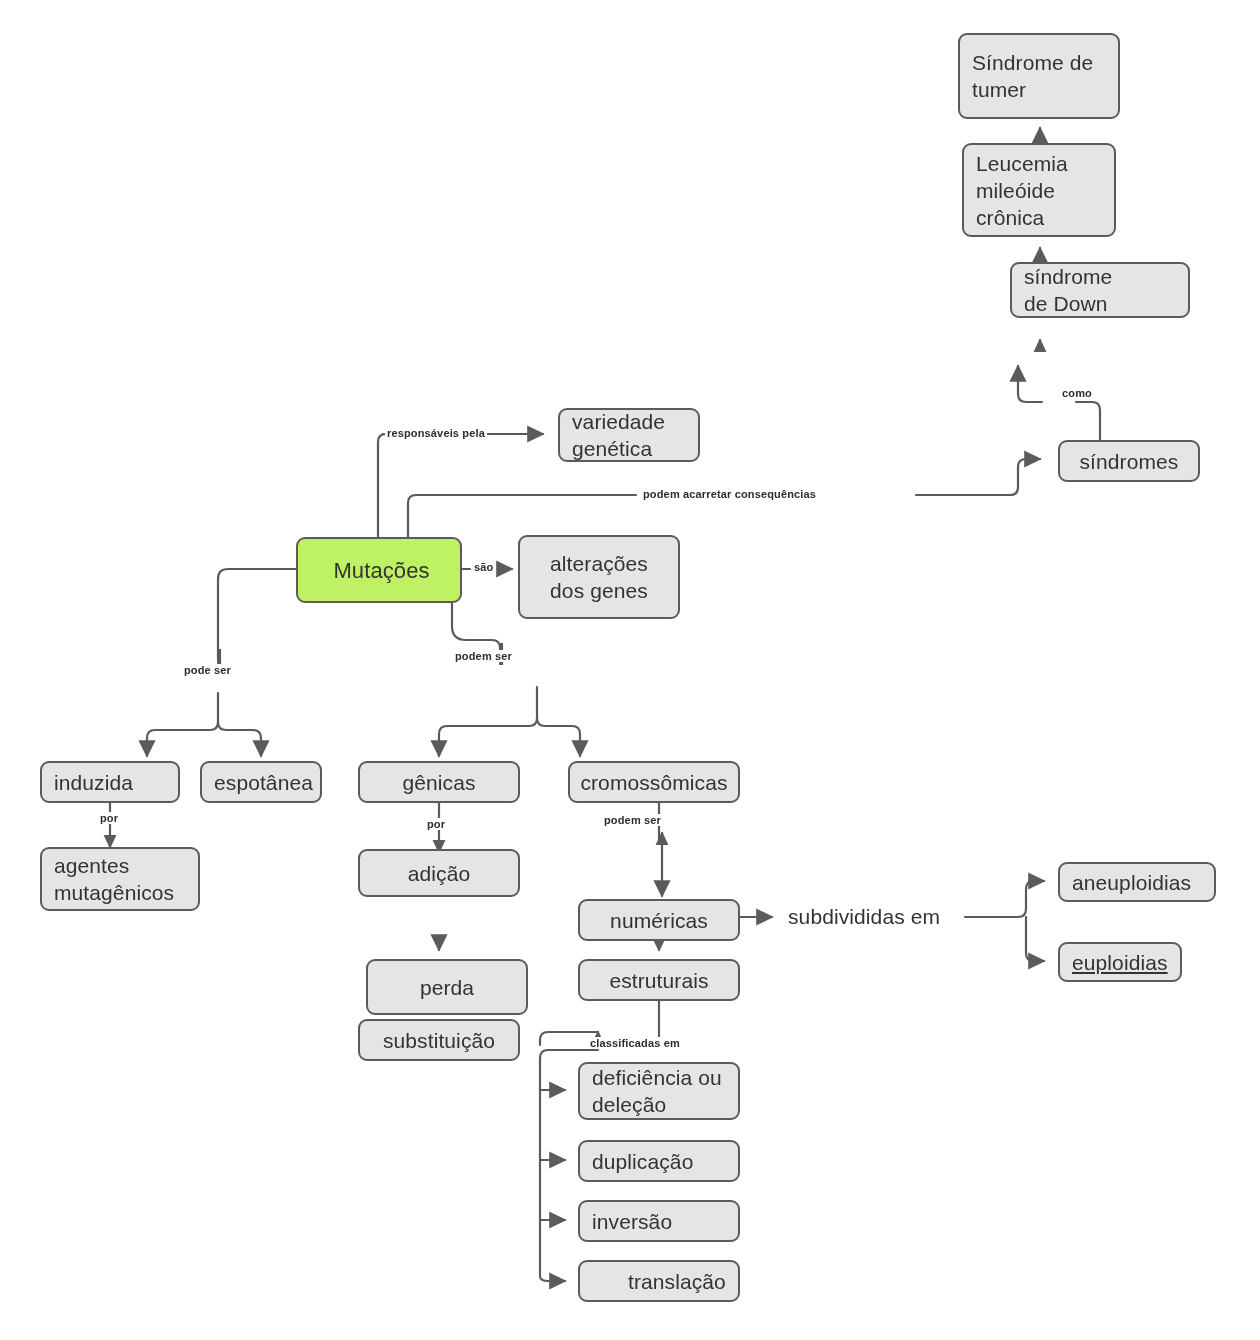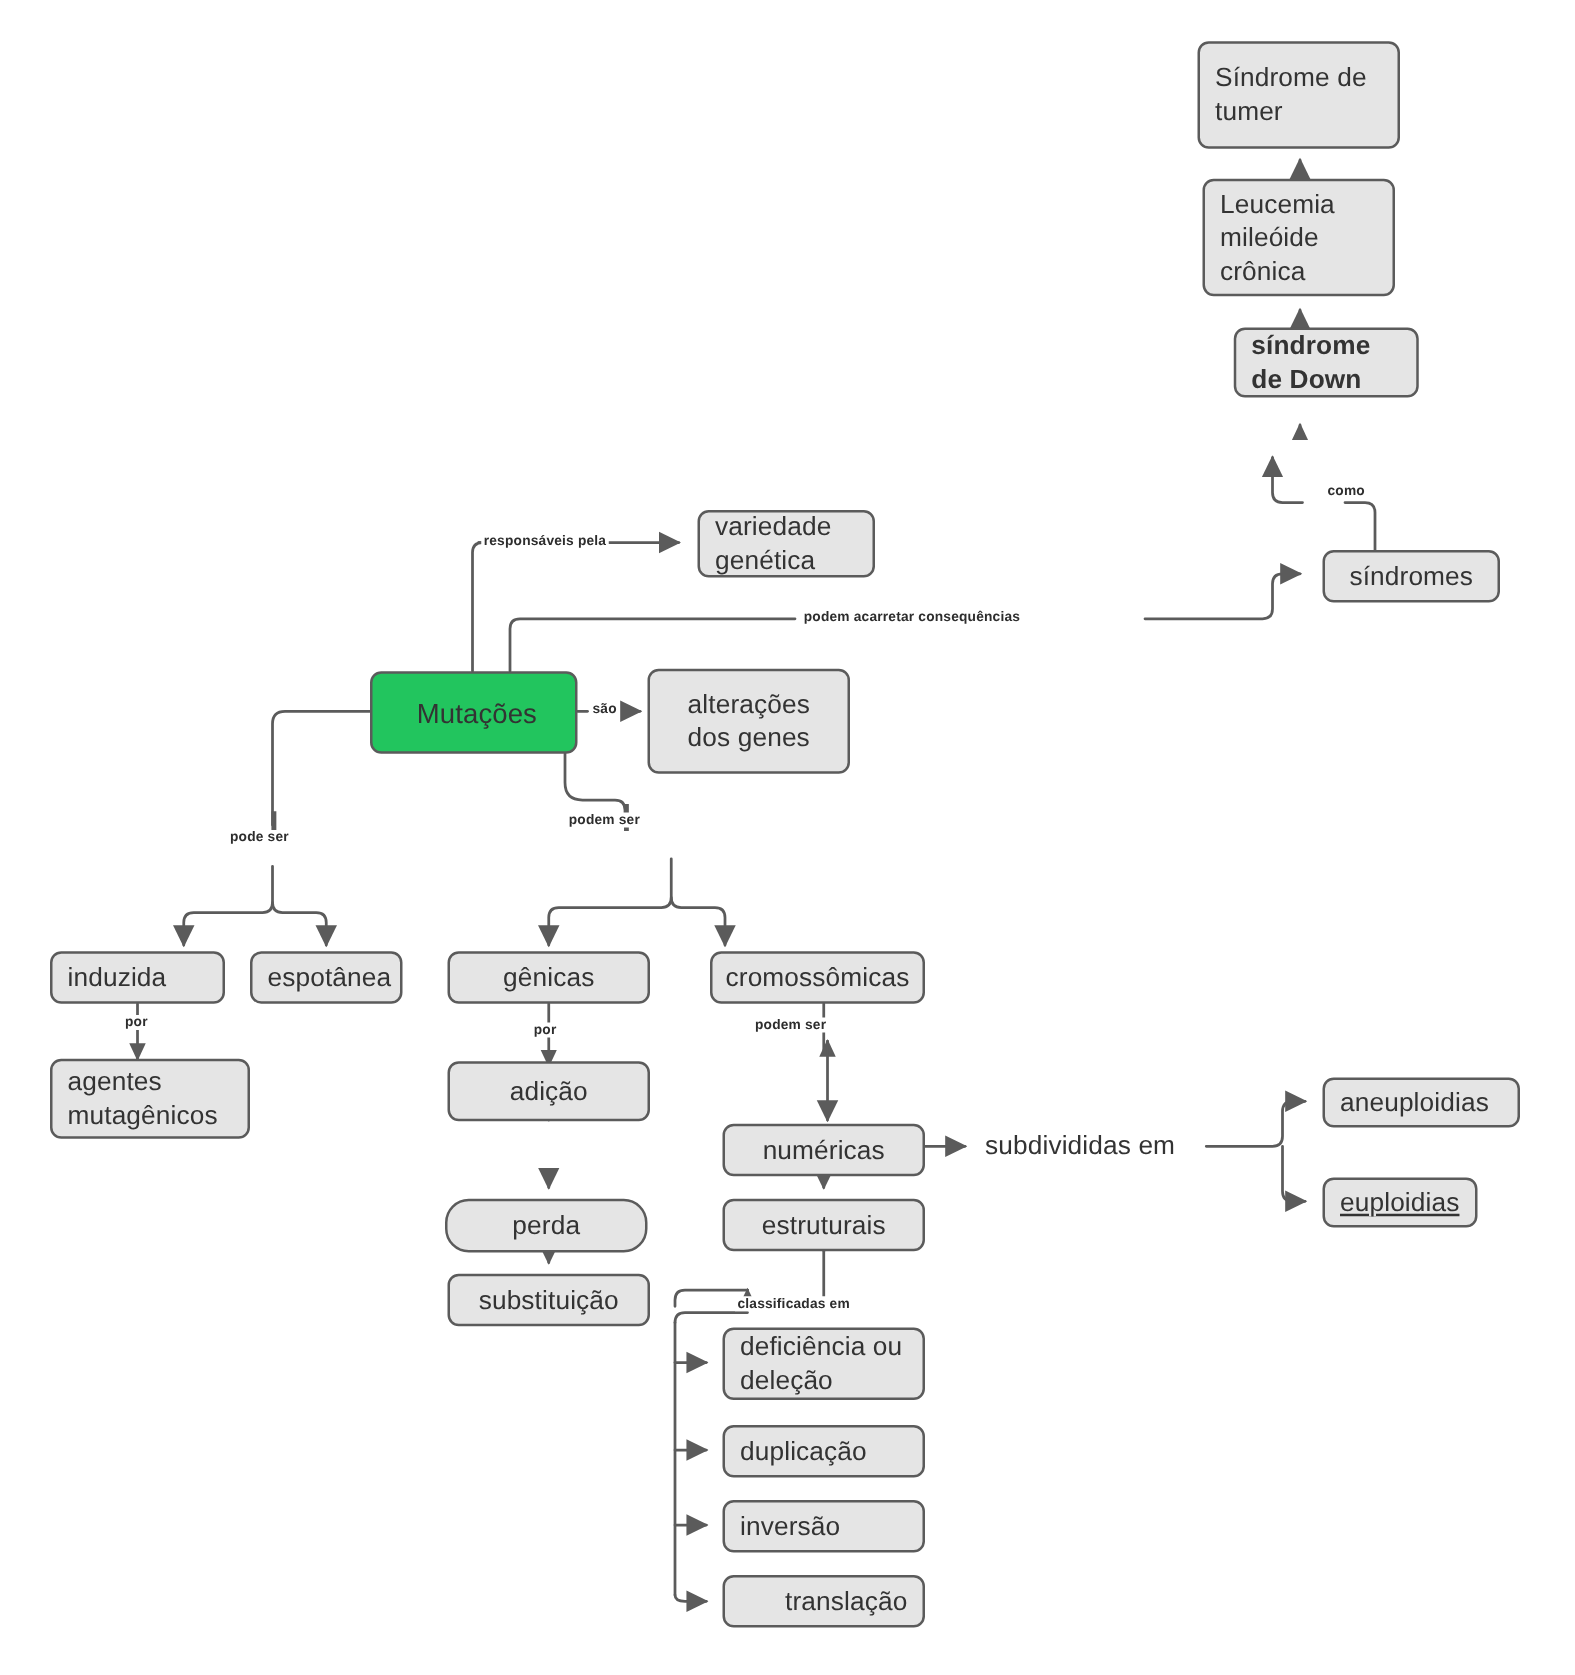--- a/index.html
+++ b/index.html
@@ -35,21 +35,21 @@
     color: #333333;
     font-size: 21px;
     line-height: 27px;
     display: flex;
     align-items: center;
     padding: 5px 12px;
     white-space: pre-line;
     letter-spacing: 0.1px;
   }
   .node.center {
-    background: #22c55e;
+    background: #bef264;
     border-color: #5b5b5b;
     justify-content: center;
     padding-left: 17px;
   }
   .node.c { justify-content: center; text-align: center; }
   .node.l { justify-content: flex-start; text-align: left; }
 
   .edge-label {
     position: absolute;
     font-size: 11px;
@@ -158,21 +158,21 @@
   <div class="node center" style="left:296px; top:537px; width:166px; height:66px; font-size:22px;">Mutações</div>
 
   <div class="node l" style="left:558px; top:408px; width:142px; height:54px;">variedade
 genética</div>
 
   <div class="node c" style="left:518px; top:535px; width:162px; height:84px;">alterações
 dos genes</div>
 
   <div class="node c" style="left:1058px; top:440px; width:142px; height:42px;">síndromes</div>
 
-  <div class="node l" style="left:987px; top:262px; width:148px; height:56px;font-weight:bold;">síndrome
+  <div class="node l" style="left:1010px; top:262px; width:180px; height:56px;">síndrome
 de Down</div>
 
   <div class="node l" style="left:962px; top:143px; width:154px; height:94px;">Leucemia
 mileóide
 crônica</div>
 
   <div class="node l" style="left:958px; top:33px; width:162px; height:86px;">Síndrome de
 tumer</div>
 
   <div class="node l" style="left:40px; top:761px; width:140px; height:42px;">induzida</div>
@@ -181,21 +181,21 @@
 
   <div class="node l" style="left:40px; top:847px; width:160px; height:64px;">agentes
 mutagênicos</div>
 
   <div class="node c" style="left:358px; top:761px; width:162px; height:42px;">gênicas</div>
 
   <div class="node c" style="left:568px; top:761px; width:172px; height:42px;">cromossômicas</div>
 
   <div class="node c" style="left:358px; top:849px; width:162px; height:48px;">adição</div>
 
-  <div class="node c" style="left:356px; top:959px; width:162px; height:43px;border-radius:19px;">perda</div>
+  <div class="node c" style="left:366px; top:959px; width:162px; height:56px;">perda</div>
 
   <div class="node c" style="left:358px; top:1019px; width:162px; height:42px;">substituição</div>
 
   <div class="node c" style="left:578px; top:899px; width:162px; height:42px;">numéricas</div>
 
   <div class="node c" style="left:578px; top:959px; width:162px; height:42px;">estruturais</div>
 
   <div class="node l" style="left:1058px; top:862px; width:158px; height:40px;">aneuploidias</div>
 
   <div class="node l" style="left:1058px; top:942px; width:124px; height:40px;text-decoration:underline;">euploidias</div>

